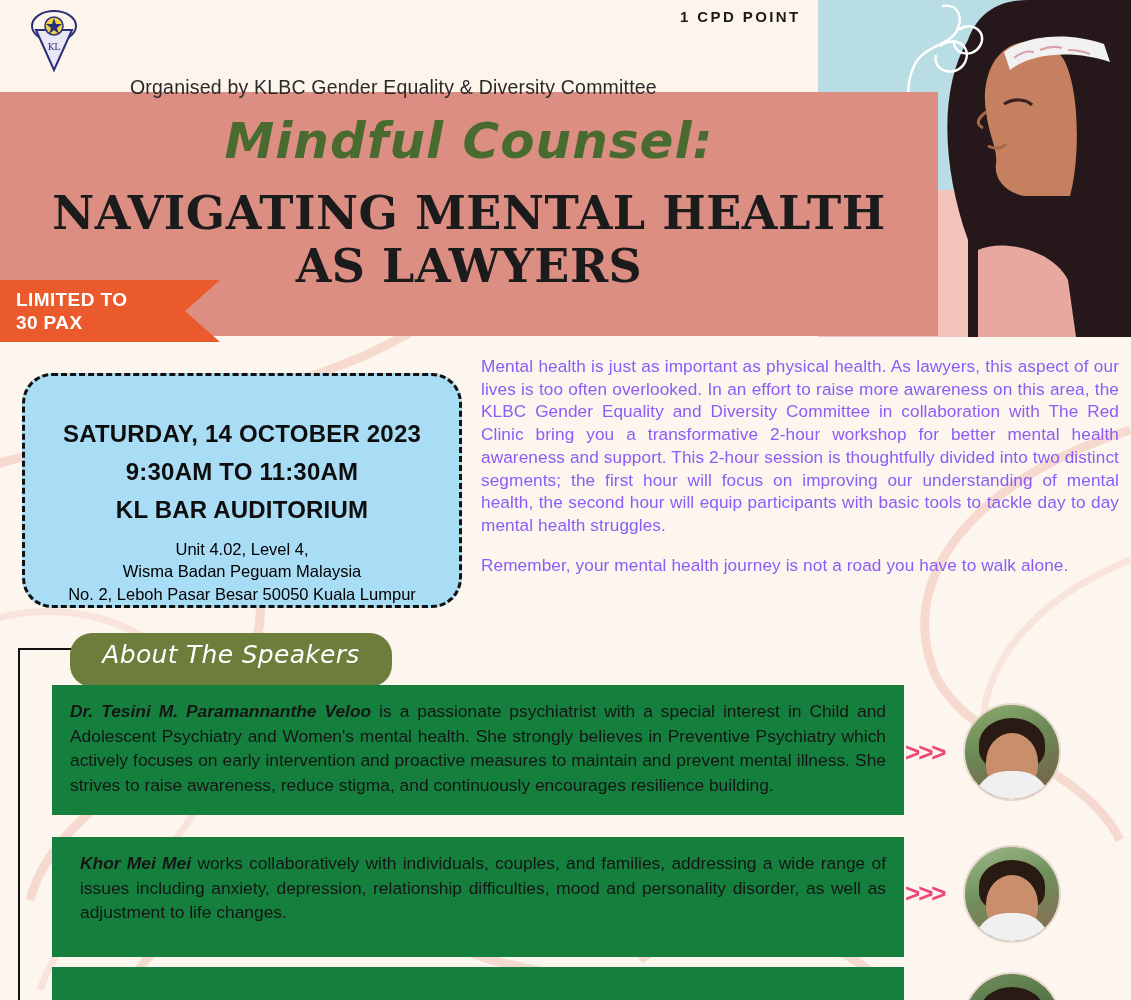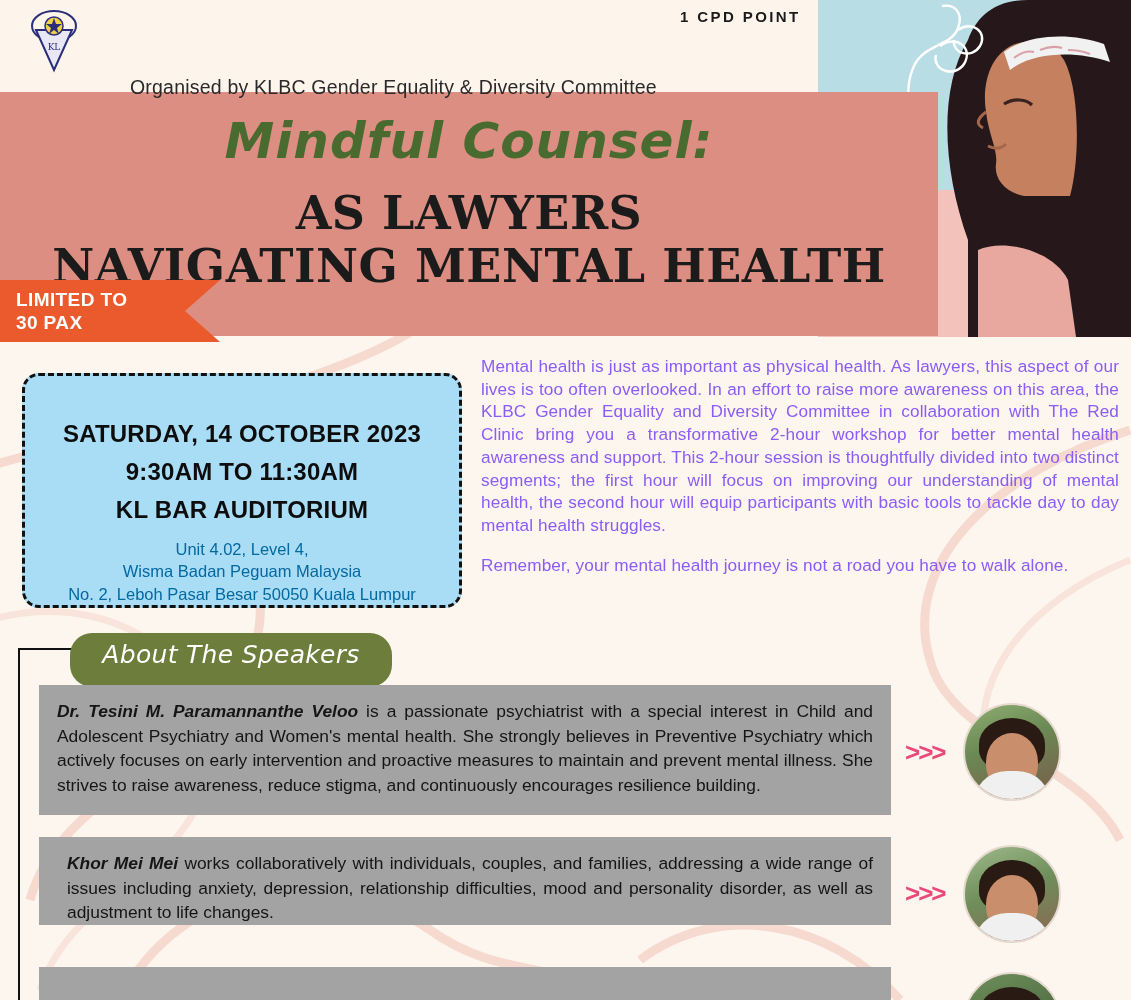--- a/index.html
+++ b/index.html
@@ -68,29 +68,29 @@
     background: #ea5a2c; z-index: 5;
     clip-path: polygon(0 0, 220px 0, 185px 31px, 220px 62px, 0 62px);
     padding: 9px 0 0 16px;
     color: #fff; font-weight: bold; font-size: 19px; line-height: 1.2;
     letter-spacing: .4px;
   }
 
   
   .details-box {
     position: absolute; left: 22px; top: 373px; width: 440px; height: 235px;
-    background: #a9dcf5; border: 3px dashed #111; border-radius: 17px;
+    background: #a9dcf5; border: 3px dashed #111; border-radius: 30px;
     z-index: 3; text-align: center; padding-top: 44px;
   }
   .details-box .d-line {
     font-weight: bold; font-size: 24px; color: #0d0d0d; letter-spacing: .2px;
     margin-bottom: 10px; font-family: "Liberation Sans", sans-serif;
   }
   .details-box .addr {
-    font-size: 16.5px; color: #0369a1; line-height: 1.35; margin-top: 14px;
+    font-size: 16.5px; color: #000000; line-height: 1.35; margin-top: 14px;
   }
 
   
   .body-copy {
     position: absolute; left: 481px; top: 355px; width: 638px;
     font-size: 17.2px; font-weight: normal; color: #8b5cf6;
     text-align: justify; line-height: 1.32;
     letter-spacing: .1px;
   }
   .body-copy p { margin: 0 0 17px 0; }
@@ -104,29 +104,29 @@
     text-align: center; line-height: 43px; letter-spacing: .3px;
   }
   .bracket {
     position: absolute; left: 18px; top: 648px; width: 56px; height: 352px;
     border-left: 2px solid #111; border-top: 2px solid #111;
     z-index: 2;
   }
 
   
   .speaker {
-    position: absolute; left: 39px; width: 852px;
-    background: #a3a3a3; z-index: 3;
+    position: absolute; left: 52px; width: 852px;
+    background: #15803d; z-index: 3;
     padding: 14px 18px 15px 18px;
     font-size: 17.4px; color: #151515; line-height: 1.42;
     text-align: justify;
   }
   .speaker b { font-style: italic; font-weight: bold; }
   .sp1 { top: 685px; height: 130px; }
-  .sp2 { top: 837px; height: 88px; padding-left: 28px; }
+  .sp2 { top: 837px; height: 120px; padding-left: 28px; }
   .sp3 { top: 967px; height: 60px; }
 
   .arrows {
     position: absolute; left: 905px; color: #ea4a7b;
     font-size: 26px; font-weight: bold; letter-spacing: -2px; z-index: 4;
   }
   .a1 { top: 737px; }
   .a2 { top: 878px; }
 
   .avatar {
@@ -215,22 +215,22 @@
     <text x="30" y="42" font-size="9" text-anchor="middle" fill="#2b2f7a" font-family="DejaVu Serif, serif">KL</text>
   </svg>
 </div>
 
 <div class="cpd-point">1 CPD POINT</div>
 <div class="organised-by">Organised by KLBC Gender Equality &amp; Diversity Committee</div>
 
 <div class="title-band">
   <div class="title-script">Mindful Counsel:</div>
   <div class="title-main">
+    <div>NAVIGATING MENTAL HEALTH</div>
     <div>AS LAWYERS</div>
-    <div>NAVIGATING MENTAL HEALTH</div>
   </div>
 </div>
 
 <div class="ribbon">
   <div>LIMITED TO</div>
   <div>30 PAX</div>
 </div>
 
 <div class="details-box">
   <div class="d-line">SATURDAY, 14 OCTOBER 2023</div>

